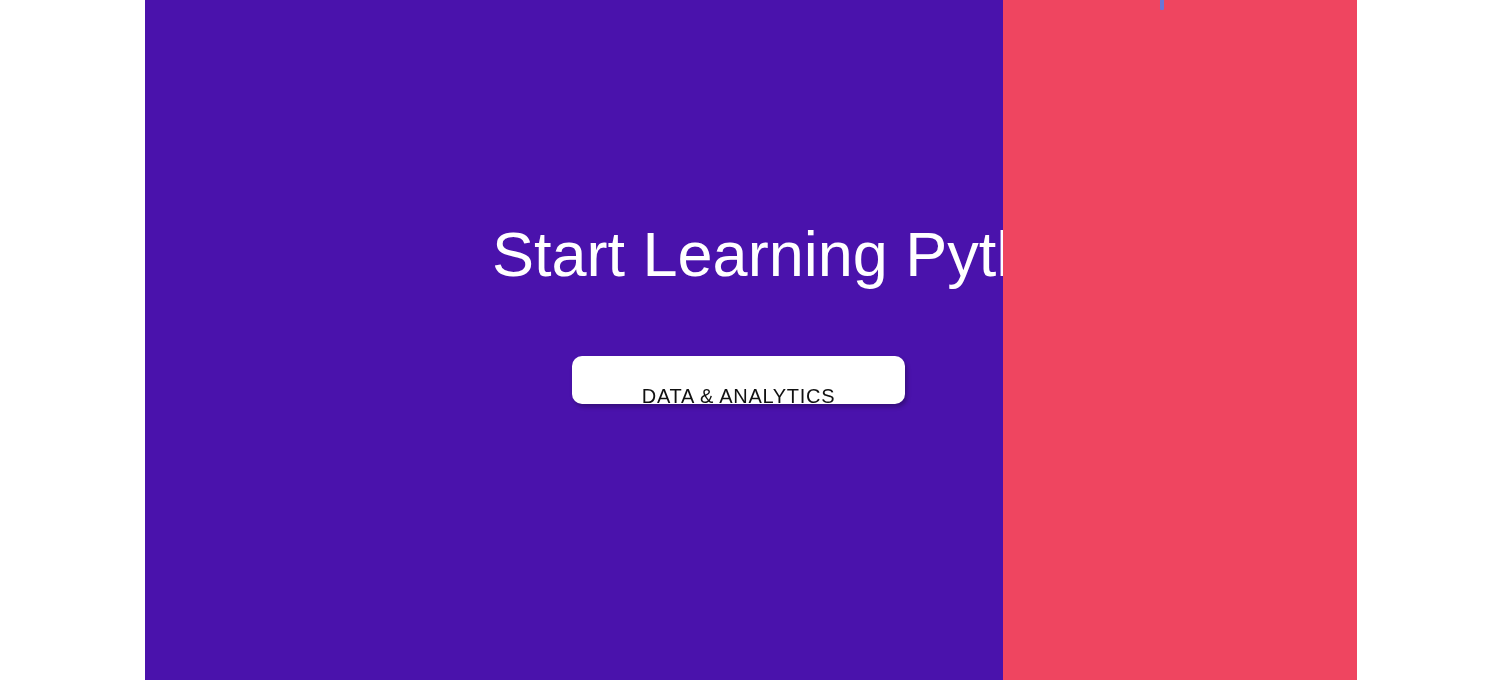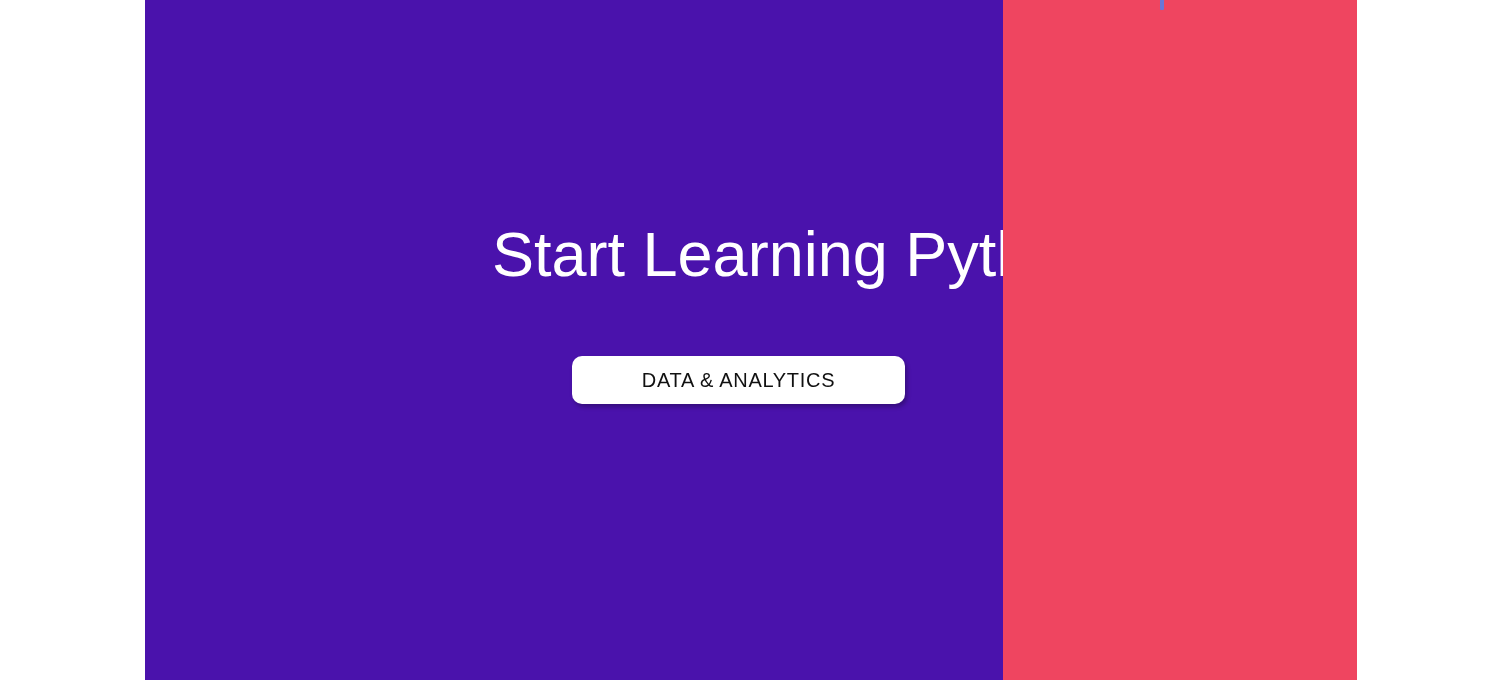--- a/index.html
+++ b/index.html
@@ -93,21 +93,21 @@
     background: #ffffff;
     color: #111111;
     border: none;
     border-radius: 10px;
     font-family: "Liberation Sans", sans-serif;
     font-size: 20px;
     font-weight: 400;
     letter-spacing: 0.7px;
     text-align: center;
     line-height: 48px;
-    padding: 0;
+    padding: 16px;
     cursor: pointer;
     box-shadow: 2px 3px 4px rgba(0, 0, 0, 0.28);
     overflow: hidden;
     white-space: nowrap;
   }
 
   
   .edge-marker {
     position: absolute;
     left: 157px;   

